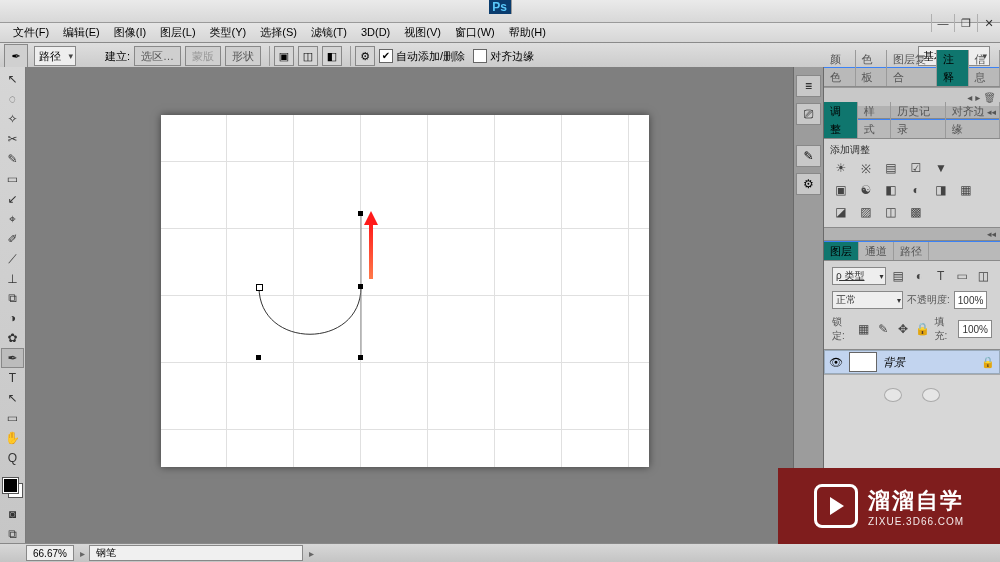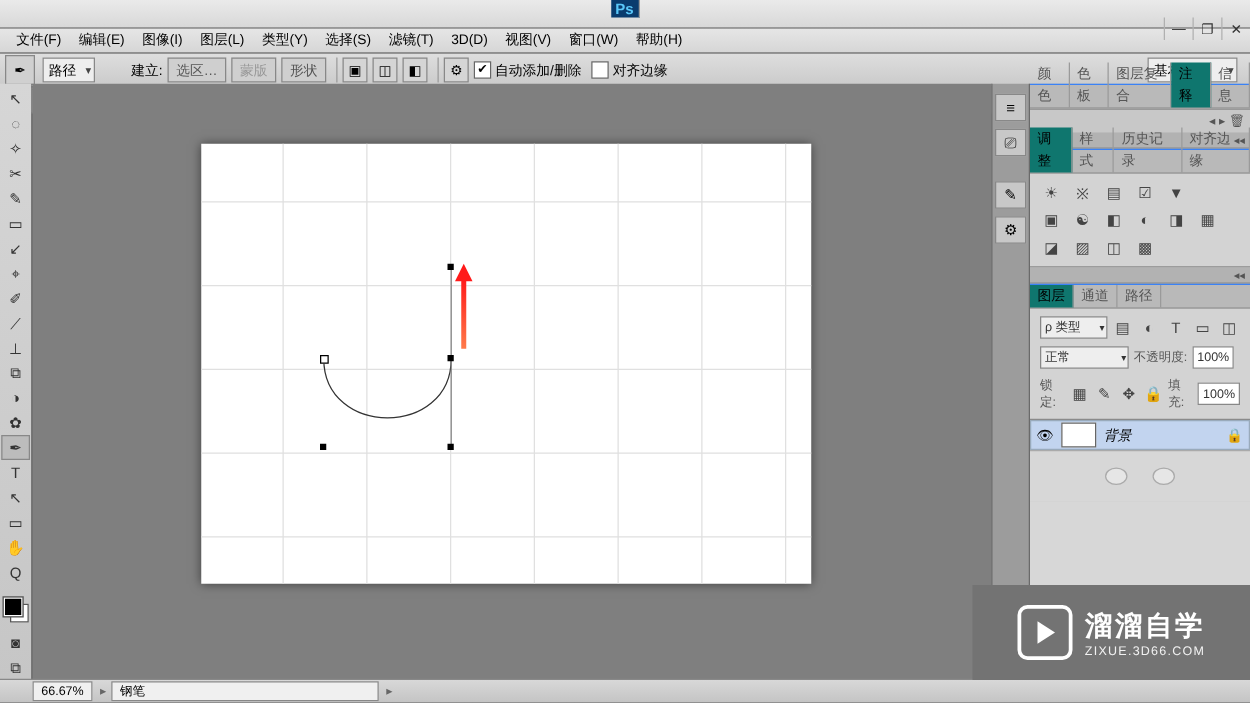--- a/index.html
+++ b/index.html
@@ -52,21 +52,21 @@
   .num-box{height:16px;background:#fff;border:1px solid #888;padding:0 3px;display:flex;align-items:center;font-size:10px;}
   .layer-row{height:22px;background:#c2d4ef;border:1px solid #9ab;display:flex;align-items:center;padding:0 4px;gap:6px;}
   .eye{width:14px;height:14px;display:flex;align-items:center;justify-content:center;}
   .thumb{width:26px;height:18px;background:#fff;border:1px solid #666;}
   .lock{margin-left:auto;color:#555;}
   .layers-fill{flex:1;background:#d7d7d7;}
   .status-bar{position:absolute;left:0;right:0;bottom:0;height:18px;background:linear-gradient(#d8d8d8,#c4c4c4);display:flex;align-items:center;font-size:10px;border-top:1px solid #888;padding-left:26px;}
   .status-box{height:14px;background:#f0f0f0;border:1px solid #888;padding:0 6px;margin-right:6px;display:flex;align-items:center;}
   .panel-strip{height:12px;background:#b2b2b2;border-bottom:1px solid #888;display:flex;justify-content:flex-end;align-items:center;padding-right:4px;}
   .panel-strip span{font-size:9px;color:#555;margin-left:4px;}
-  .watermark{position:absolute;right:0;bottom:18px;width:222px;height:76px;background:#737373;display:flex;align-items:center;justify-content:center;gap:10px;color:#fff;z-index:50;}
+  .watermark{position:absolute;right:0;bottom:18px;width:222px;height:76px;background:#7f1d1d;display:flex;align-items:center;justify-content:center;gap:10px;color:#fff;z-index:50;}
   .wm-play{width:38px;height:38px;border:3px solid #fff;border-radius:8px;display:flex;align-items:center;justify-content:center;}
   .wm-play::before{content:"";border-left:14px solid #fff;border-top:9px solid transparent;border-bottom:9px solid transparent;margin-left:3px;}
   .wm-txt{display:flex;flex-direction:column;align-items:center;}
   .wm-cn{font-size:22px;font-weight:bold;letter-spacing:2px;}
   .wm-url{font-size:10px;letter-spacing:1px;opacity:.9;}
   .lp-foot{height:18px;background:#c8c8c8;border-top:1px solid #999;display:flex;align-items:center;justify-content:flex-end;gap:6px;padding:0 4px;font-size:10px;color:#555;}
   .lp-foot span{width:14px;text-align:center;}
   .mini-btns{height:18px;background:#c8c8c8;display:flex;align-items:center;gap:3px;padding:0 4px;border-top:1px solid #999;font-size:10px;color:#555;}
   .layers-blank{height:40px;background:#d7d7d7;border-top:1px solid #aaa;display:flex;align-items:center;justify-content:center;gap:20px;}
   .blank-dot{width:16px;height:12px;border-radius:50%;background:#e6e6e6;border:1px solid #aaa;}
@@ -209,20 +209,21 @@
     <div class="panel-strip">
         <span>◂◂</span>
       </div>
     <div class="panel-tabs">
       <div class="ptab act">调整</div>
       <div class="ptab">样式</div>
       <div class="ptab">历史记录</div>
       <div class="ptab">对齐边缘</div>
     </div>
     <div class="panel-body">
+      <div>添加调整</div>
       <div class="adj-row">
         <div class="adj-ic">☀</div>
         <div class="adj-ic">※</div>
         <div class="adj-ic">▤</div>
         <div class="adj-ic">☑</div>
         <div class="adj-ic">▼</div>
       </div>
       <div class="adj-row">
         <div class="adj-ic">▣</div>
         <div class="adj-ic">☯</div>
@@ -242,21 +243,21 @@
     <div class="panel-strip">
         <span>◂◂</span>
       </div>
     <div class="panel-tabs">
       <div class="ptab act">图层</div>
       <div class="ptab">通道</div>
       <div class="ptab">路径</div>
     </div>
     <div class="panel-body" style="padding:3px 4px;">
       <div class="layer-opts">
-        <div class="dd-s" style="width:38px;">ρ 类型</div>
+        <div class="dd-s" style="width:38px;text-decoration:underline;">ρ 类型</div>
         <span class="adj-ic">▤</span>
         <span class="adj-ic">◐</span>
         <span class="adj-ic">T</span>
         <span class="adj-ic">▭</span>
         <span class="adj-ic">◫</span>
       </div>
       <div class="layer-opts">
         <div class="dd-s" style="width:54px;">正常</div>
         <span class="lbl">不透明度:</span>
         <div class="num-box">100%</div>

